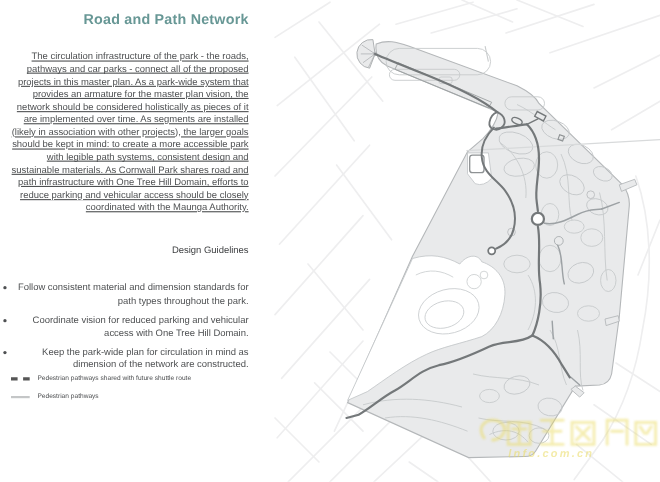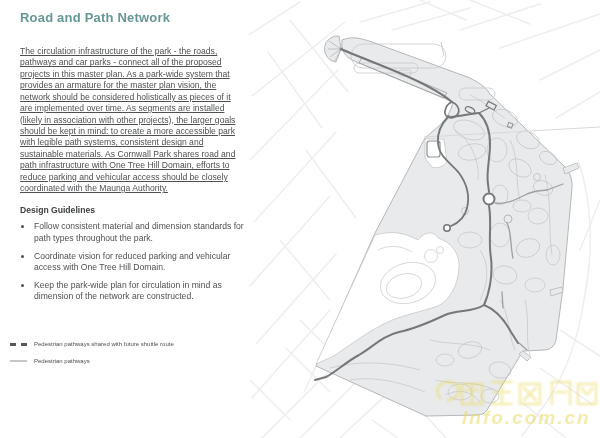--- a/index.html
+++ b/index.html
@@ -3,45 +3,45 @@
 <meta charset="utf-8">
 <style>
   html,body{margin:0;padding:0;}
   body{
     width:600px;height:438px;overflow:hidden;position:relative;
     background:#ffffff;
     font-family:"Liberation Sans","DejaVu Sans",sans-serif;
     -webkit-font-smoothing:antialiased;
   }
   .map-layer{position:absolute;left:0;top:0;width:600px;height:438px;z-index:0;}
-  .text-col{position:absolute;left:20px;top:10px;width:224px;z-index:2;}
+  .text-col{position:absolute;left:2px;top:10px;width:224px;z-index:2;text-align:right;}
   .doc-title{
     font-size:13px;font-weight:bold;color:#679795;margin:0;letter-spacing:.2px;
   }
   .doc-intro{
     margin:21px 0 0 0;font-size:8.6px;line-height:1.33;color:#4e5052;text-decoration:underline;
   }
   .doc-sub{
-    margin:11px 0 0 0;font-size:8.6px;font-weight:bold;color:#3e4042;
+    margin:28px 0 0 0;font-size:8.6px;font-weight:normal;color:#3e4042;
   }
   .doc-bullets{
-    margin:6px 0 0 0;padding:0 0 0 13px;list-style:disc outside;
+    margin:24px 0 0 0;padding:0 0 0 13px;list-style:disc outside;
   }
   .doc-bullets li{
     font-size:8.6px;line-height:1.3;color:#4e5052;margin:0 0 7px 0;padding-left:1px;
   }
   .legend{position:absolute;left:10px;top:341px;z-index:2;}
   .legend-row{display:flex;align-items:center;margin-bottom:11px;}
   .swatch{width:17px;margin-right:7px;flex:0 0 auto;}
   .swatch-shuttle{border-top:3px dashed #565656;height:0;}
   .swatch-ped{height:1.3px;background:#c4c6c7;}
   .legend-label{font-size:6px;color:#4c4e50;white-space:nowrap;}
   .wm-url{
     position:absolute;left:462px;top:407px;z-index:1;
-    font-size:19px;font-weight:bold;letter-spacing:2px;color:#eadb63;opacity:.55;
+    font-size:10px;font-weight:bold;letter-spacing:2px;color:#eadb63;opacity:.55;
     filter:blur(.6px);font-style:italic;
   }
 </style>
 </head>
 <body>
 
 <svg class="map-layer" viewBox="0 0 600 438" aria-hidden="true">
 
   <g stroke="#eeeeef" stroke-width="1.5" fill="none" stroke-linecap="round">
     <path d="M250,34 L300,2"></path>

